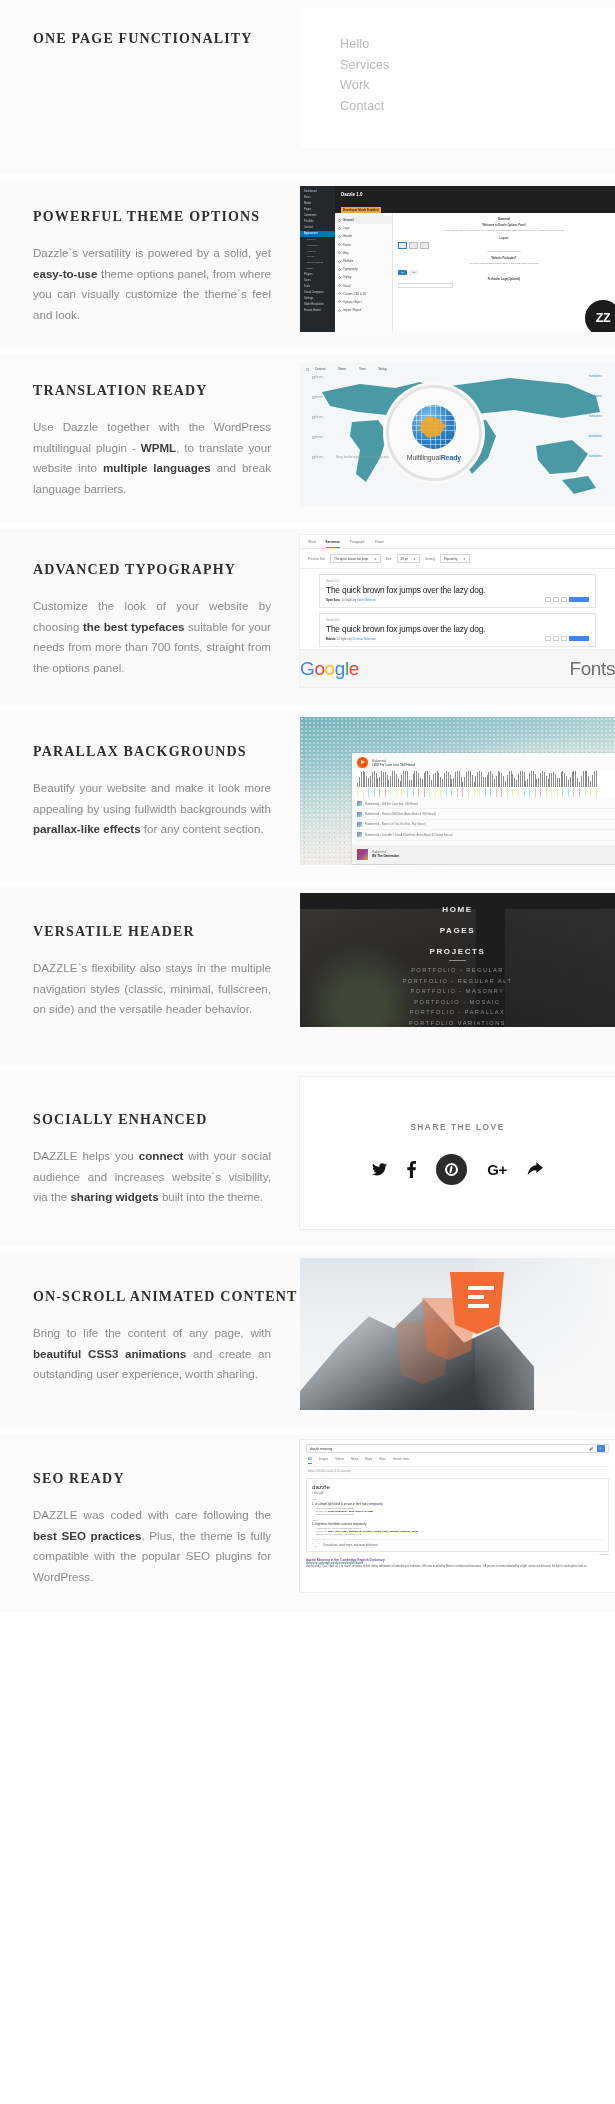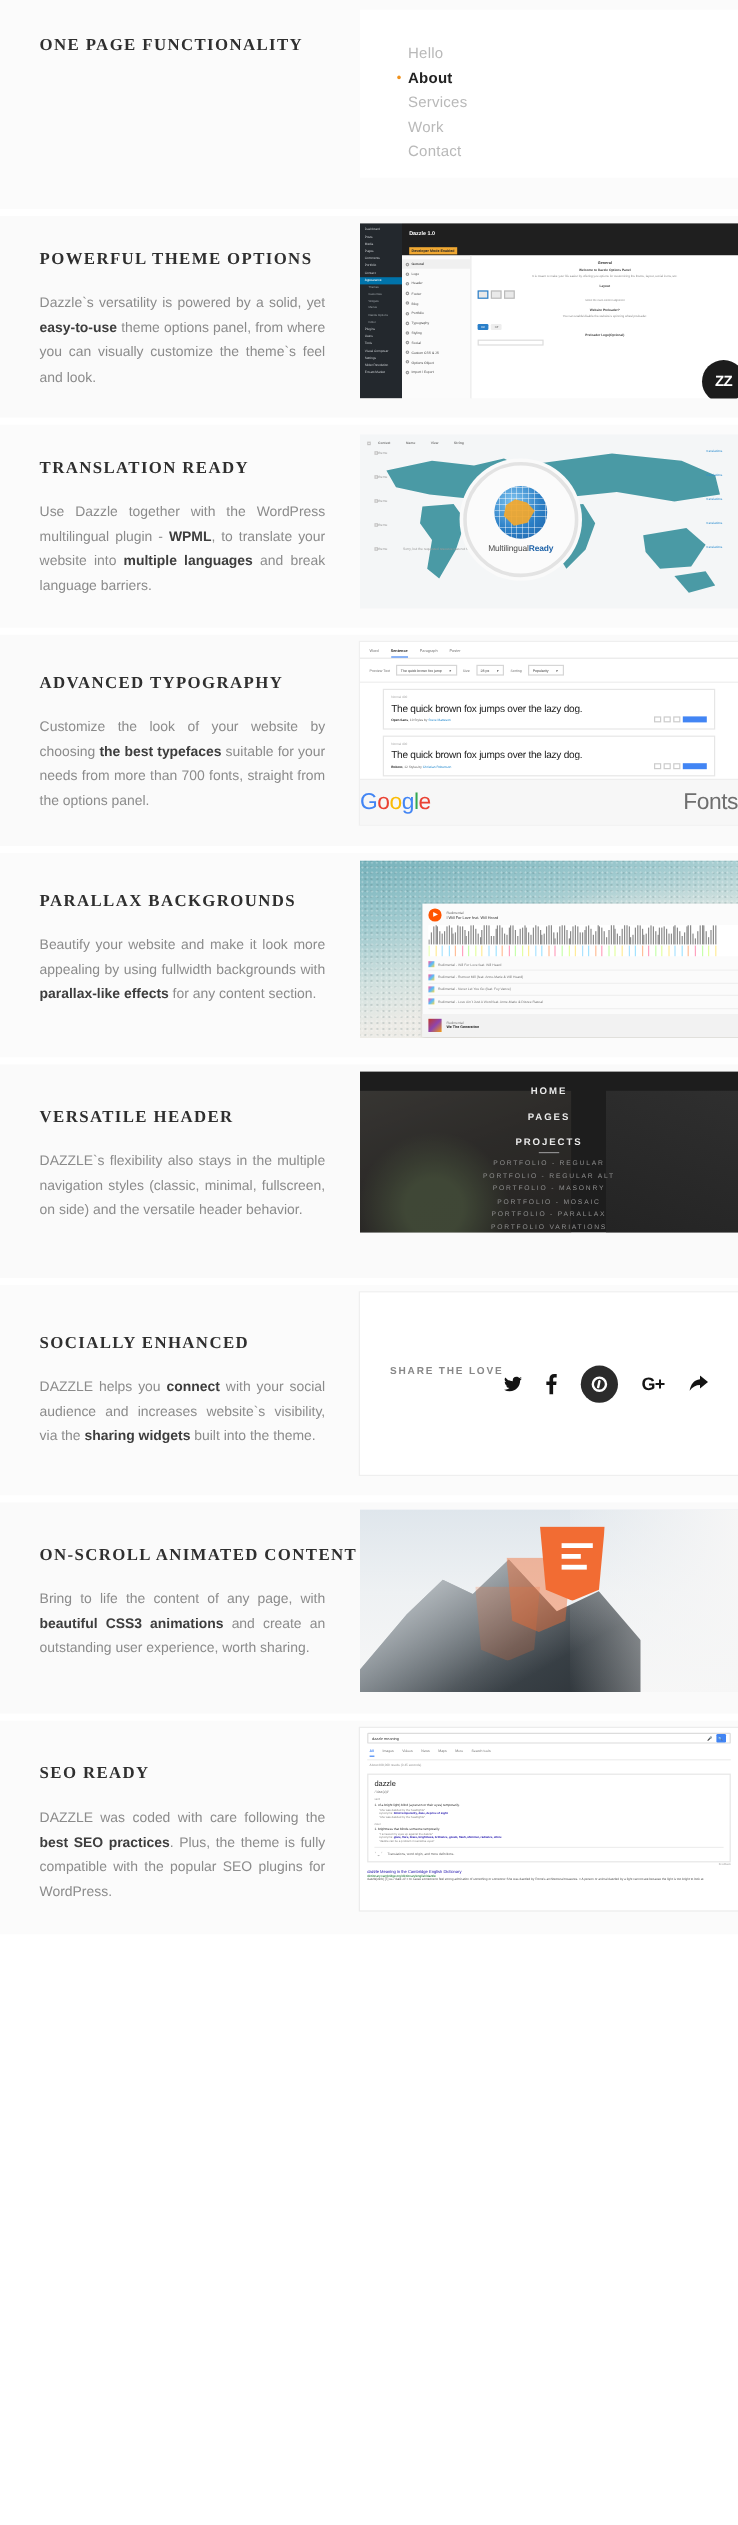--- a/index.html
+++ b/index.html
@@ -203,21 +203,21 @@
     background:linear-gradient(200deg,#3b3b3b,#262626);
     opacity:.6;
   }
   .vh-menu { position:absolute; inset:0; text-align:center; padding-top:12px;}
   .vh-i { font-size:8px; color:#e9e9e9; font-weight:bold; letter-spacing:1.6px; margin-bottom:12px;}
   .vh-i.cur { margin-bottom:4px; }
   .vh-rule { width:17px; height:1px; background:#8d8d8d; margin:0 auto 6px;}
   .vh-sub { font-size:5.6px; color:#8f8f8f; letter-spacing:1.5px; margin-bottom:4.5px;}
 
   
-  .so { width:315px; height:152px; left:300px; top:6px; background:#fff; display:flex; flex-direction:row; align-items:center; justify-content:center;}
+  .so { width:315px; height:152px; left:300px; top:6px; background:#fff; display:flex; flex-direction:column; align-items:center; justify-content:center;}
   .so-t { font-size:8.4px; font-weight:bold; letter-spacing:1.5px; color:#888; margin-bottom:22px;}
   .so-row { display:flex; align-items:center; gap:20px;}
   .so-ic { color:#161616; display:flex; align-items:center; justify-content:center;}
   .so-pin { width:31px; height:31px; border-radius:50%; background:#2b2b2b; display:flex; align-items:center; justify-content:center;}
   .so-pin span { width:13px; height:13px; border-radius:50%; border:2px solid #fff; display:block; position:relative;}
   .so-pin span::after { content:""; position:absolute; left:3px; top:1px; width:2px; height:7px; background:#fff; transform:rotate(12deg); border-radius:1px;}
 
   
   .mt { width:315px; height:152px; left:300px; top:6px; overflow:hidden; background:#eef1f4;}
   .mt-sky { position:absolute; inset:0; background:linear-gradient(180deg,#dfe6ec 0%,#eef1f3 45%,#f7f7f7 100%);}
@@ -274,21 +274,20 @@
 
 <div class="page">
 
   <div class="section plain" style="height:174px">
     <div class="txt" style="top:30px">
       <div class="sec-title">ONE PAGE FUNCTIONALITY</div>
     </div>
     <div class="shot nav-card">
       <div class="nav-list">
         <div class="nav-item"><span>Hello</span></div>
-        <div class="nav-item active"><span class="nav-dot"></span><span>About</span></div>
         <div class="nav-item"><span>Services</span></div>
         <div class="nav-item"><span>Work</span></div>
         <div class="nav-item"><span>Contact</span></div>
       </div>
     </div>
   </div>
   <div class="sep"></div>
 
   <div class="section alt" style="height:168px">
     <div class="txt" style="top:28px">

